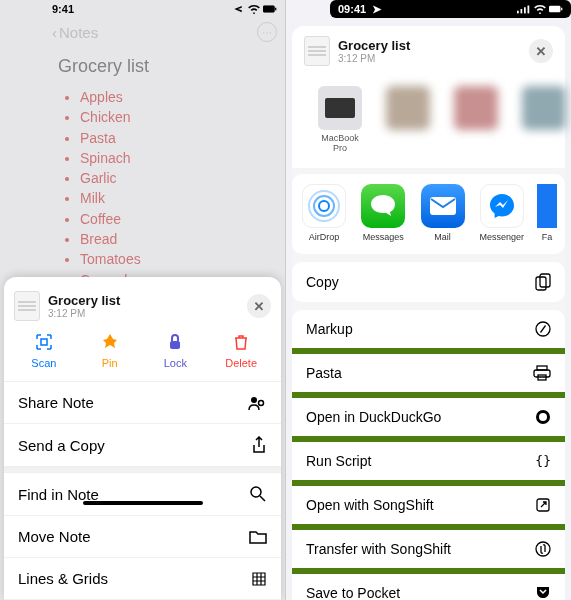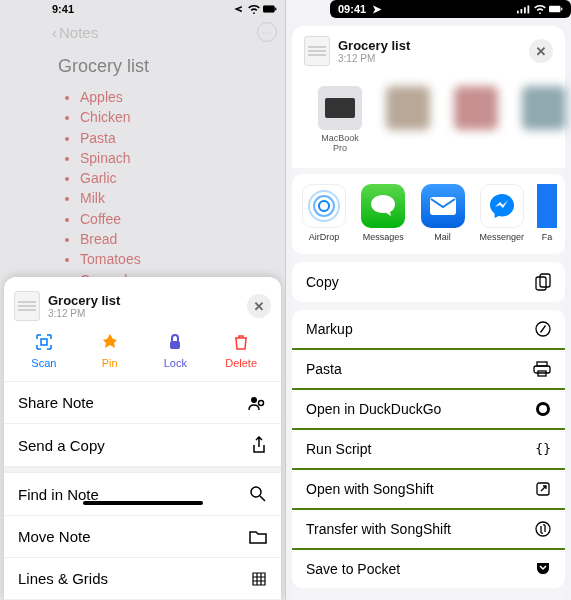--- a/index.html
+++ b/index.html
@@ -58,21 +58,21 @@
 
     .apps-row { display: flex; gap: 4px; padding: 10px 8px 12px; background: #fff; margin-top: 6px; border-radius: 10px; justify-content: space-between; }
     .app { width: 48px; display: flex; flex-direction: column; align-items: center; gap: 4px; font-size: 9px; color: #333; }
     .app-icon { width: 44px; height: 44px; border-radius: 10px; display: flex; align-items: center; justify-content: center; }
     .app.airdrop .app-icon { background: #fff; border: 1px solid #eee; }
     .app.messages .app-icon { background: linear-gradient(#5bd84a,#05b30f); }
     .app.mail .app-icon { background: linear-gradient(#3a9cff,#0062e0); }
     .app.messenger .app-icon { background: #fff; border: 1px solid #eee; }
 
     .r-list { margin-top: 8px; background: #fff; border-radius: 10px; }
-    .r-row { display: flex; justify-content: space-between; align-items: center; padding: 11px 14px; font-size: 14px; color: #000; border-bottom: 2px solid #4d7c0f; }
+    .r-row { display: flex; justify-content: space-between; align-items: center; padding: 11px 14px; font-size: 14px; color: #000; border-bottom: 6px solid #4d7c0f; }
     .r-list.single { }
     .r-row:last-child { border-bottom: none; }
 
     svg { display: block; }
   </style>
 </head>
 <body>
 
 <div class="phone phone-left">
   <div class="status-bar">

